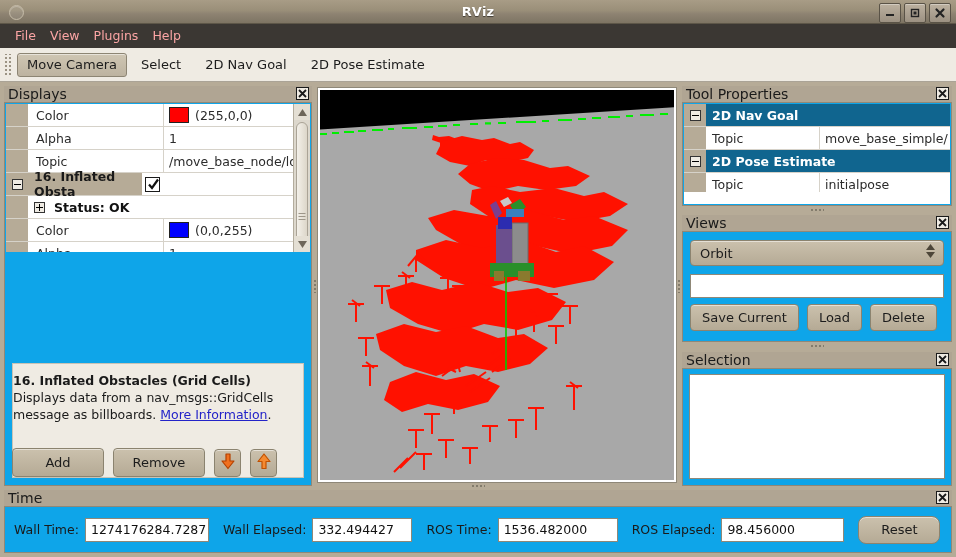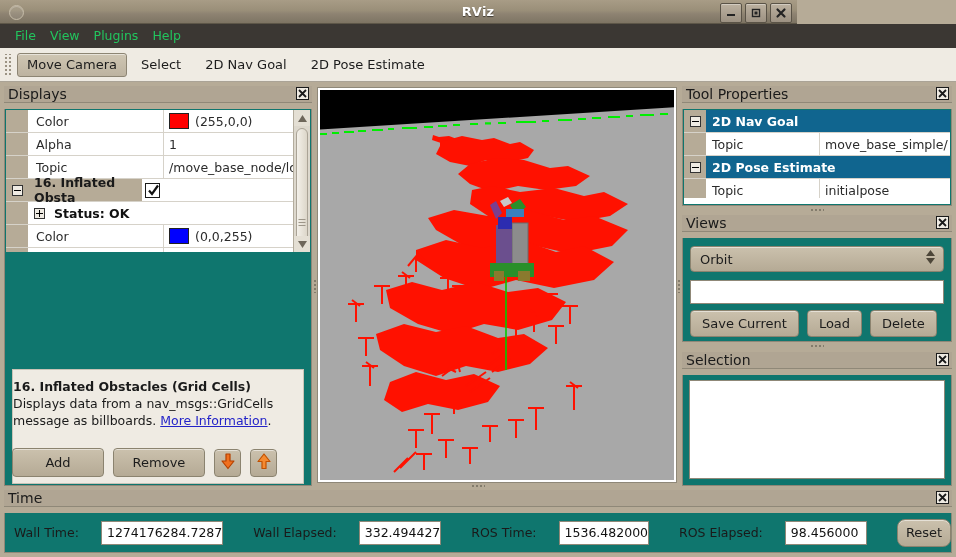--- a/index.html
+++ b/index.html
@@ -16,21 +16,21 @@
     position: relative;
     width: 956px; height: 557px;
     background: #b6ab97;
     box-sizing: border-box;
     overflow: hidden;
   }
 
   
   .titlebar {
     position: absolute; left: 0; top: 0;
-    width: 797px; height: 24px;
+    width: 956px; height: 24px;
     background: linear-gradient(to bottom, #a89c86 0%, #9a8f79 45%, #8e8372 60%, #7d7463 100%);
     border-bottom: 1px solid #5d5648;
     box-sizing: border-box;
   }
   .titlebar-text {
     position: absolute; left: 0; top: 0;
     width: 956px; line-height: 23px;
     text-align: center;
     color: #ffffff;
     font-weight: bold;
@@ -63,21 +63,21 @@
   
   .menubar {
     position: absolute; left: 0; top: 24px;
     width: 956px; height: 24px;
     background: #3b3733;
     box-sizing: border-box;
     display: flex; align-items: center;
     padding-left: 8px;
   }
   .menu-item {
-    color: #22c55e;
+    color: #fca5a5;
     padding: 2px 7px 3px 7px;
     font-size: 12.5px;
     line-height: 14px;
   }
 
   
   .toolbar {
     position: absolute; left: 0; top: 48px;
     width: 956px; height: 34px;
     background: #efebe3;
@@ -123,26 +123,25 @@
     padding-left: 4px;
     position: relative;
     border-bottom: 1px solid #8f8878;
   }
   .dock-close {
     position: absolute; right: 3px; top: 1px;
     width: 13px; height: 13px;
   }
   .dock-body {
     position: absolute; left: 0; right: 0; top: 17px; bottom: 0;
-    background: #0f766e;
+    background: #0ea5e9;
     border: 1px solid #8f8878;
     border-top: none;
     box-sizing: border-box;
     overflow: hidden;
-    margin-top: 6px;
   }
 
   
   #displays-panel { left: 4px; top: 86px; width: 308px; height: 400px; }
   .tree {
     position: absolute; left: 1px; top: 1px;
     right: 1px; bottom: 1px;
     background: #ffffff;
     overflow: hidden;
   }
@@ -385,21 +384,21 @@
     display: flex; align-items: center; justify-content: center;
   }
   .splitter-v .dots {
     width: 4px; height: 14px;
     background-image: radial-gradient(#837c6c 45%, transparent 47%);
     background-size: 4px 4px;
   }
 
   
   #time-panel { left: 4px; top: 490px; width: 948px; height: 63px; }
-  .time-body { display: flex; align-items: center; height: 100%; padding-left: 9px; gap: 16px; }
+  .time-body { display: flex; align-items: center; height: 100%; padding-left: 9px; gap: 0; }
   .time-label { font-size: 12.5px; color: #1a1a1a; margin-right: 6px; white-space: nowrap; }
   .time-field {
     background: #fff; border: 1px solid #8f8878;
     height: 24px; box-sizing: border-box;
     display: flex; align-items: center; padding-left: 5px;
     font-size: 12.5px; color: #111;
     margin-right: 14px;
   }
   .tf-wall { width: 124px; }
   .tf-walle { width: 100px; }

